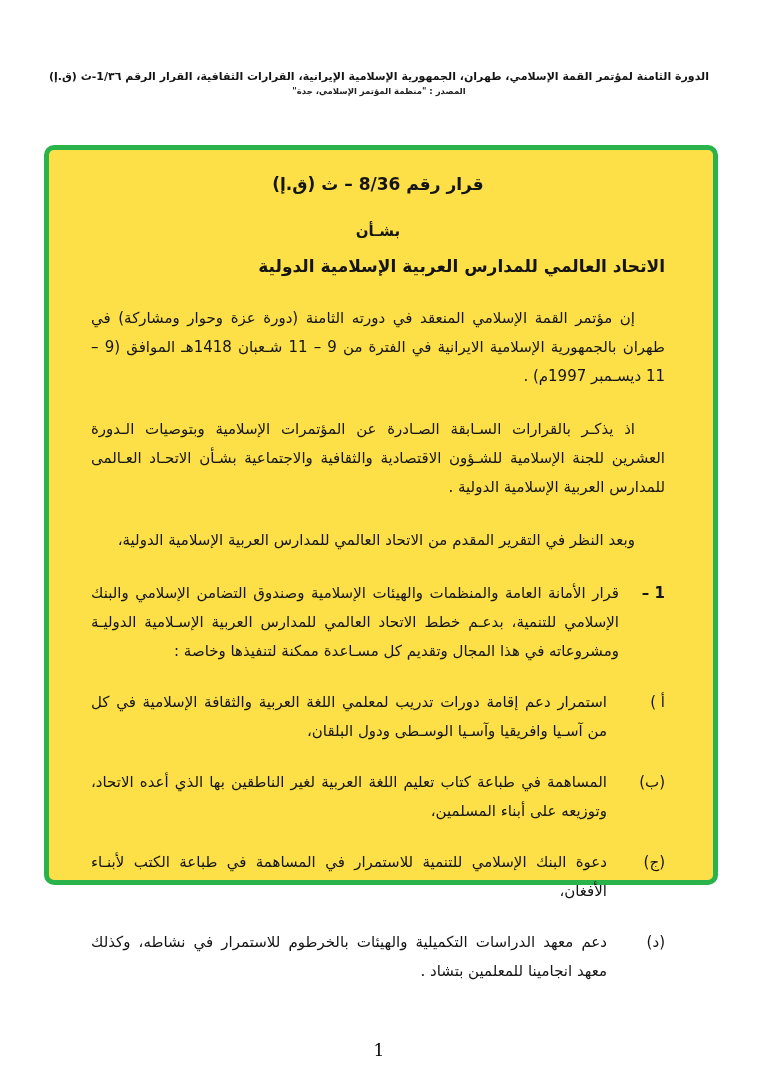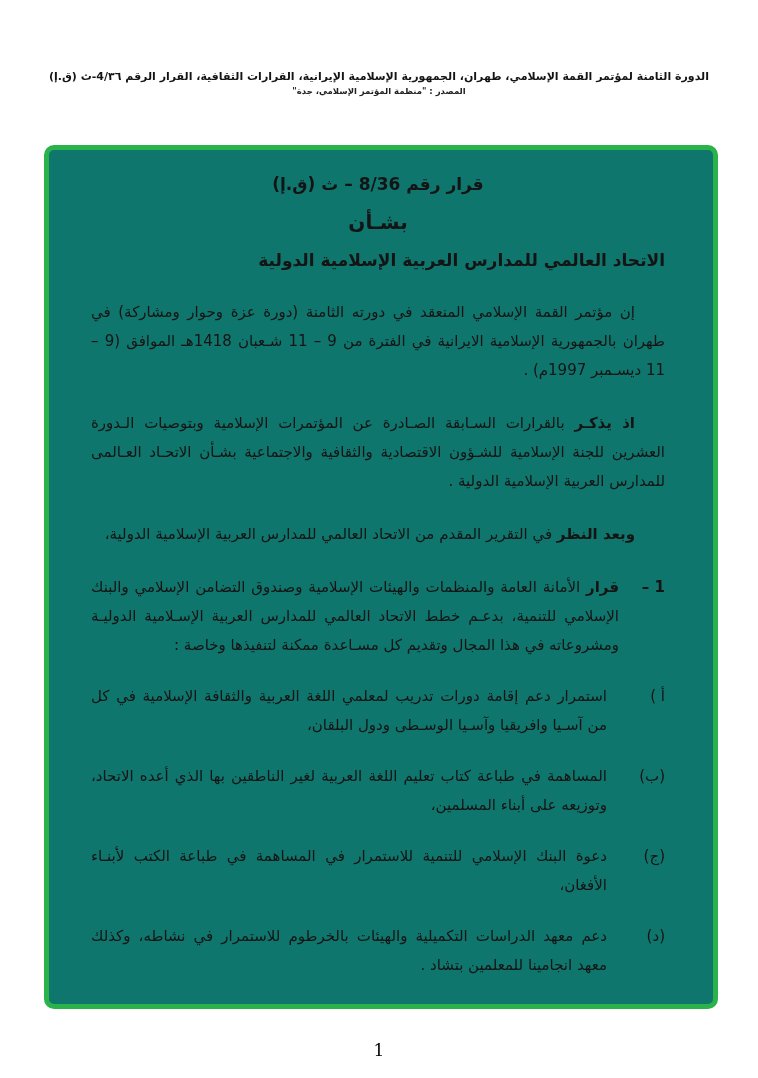--- a/index.html
+++ b/index.html
@@ -37,56 +37,56 @@
     font-weight:bold;
     margin-top:3px;
     color:#222;
   }
   
   .frame{
     position:absolute;
     top:145px;
     left:44px;
     width:674px;
-    height:864px;
+    height:740px;
     border:5px solid var(--green);
     border-radius:10px;
     padding:16px 48px 10px 42px;
-    background:#0f766e;
+    background:#fde047;
   }
   .titles{
     text-align:center;
   }
   .title-1{
     font-size:17px;
     font-weight:bold;
     margin-top:8px;
   }
   .title-2{
-    font-size:20px;
+    font-size:15px;
     font-weight:bold;
-    margin-top:16px;
+    margin-top:28px;
     letter-spacing:1px;
     text-align:center;
   }
   .title-3{
     font-size:17px;
     font-weight:bold;
     margin-top:16px;
     text-align:right;
   }
   p.para{
     margin-top:24px;
     font-size:15px;
     line-height:29px;
     text-align:justify;
     text-indent:30px;
   }
   p.para:first-of-type{margin-top:28px;}
-  .lead{font-weight:bold;}
+  .lead{font-weight:normal;}
   
   .clause{
     display:flex;
     margin-top:24px;
     font-size:15px;
     line-height:29px;
   }
   .clause .num{
     flex:0 0 46px;
     font-weight:bold;
@@ -120,21 +120,21 @@
     font-size:17px;
     color:#000;
   }
 </style>
 </head>
 <body>
 
 <div class="page">
 
   <div class="doc-header">
-    <div class="line1">الدورة الثامنة لمؤتمر القمة الإسلامي، طهران، الجمهورية الإسلامية الإيرانية، القرارات الثقافية، القرار الرقم 4/٣٦-ث (ق.إ)</div>
+    <div class="line1">الدورة الثامنة لمؤتمر القمة الإسلامي، طهران، الجمهورية الإسلامية الإيرانية، القرارات الثقافية، القرار الرقم 1/٣٦-ث (ق.إ)</div>
     <div class="line2">المصدر : "منظمة المؤتمر الإسلامي، جدة"</div>
   </div>
 
   <div class="frame">
 
     <div class="titles">
       <div class="title-1">قرار رقم 8/36 – ث (ق.إ)</div>
       <div class="title-2">بشـأن</div>
       <div class="title-3">الاتحاد العالمي للمدارس العربية الإسلامية الدولية</div>
     </div>

